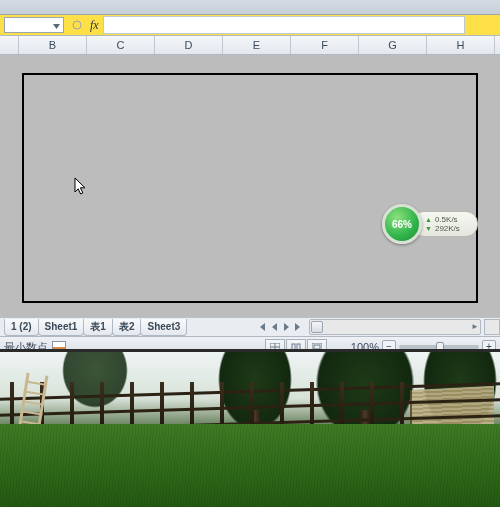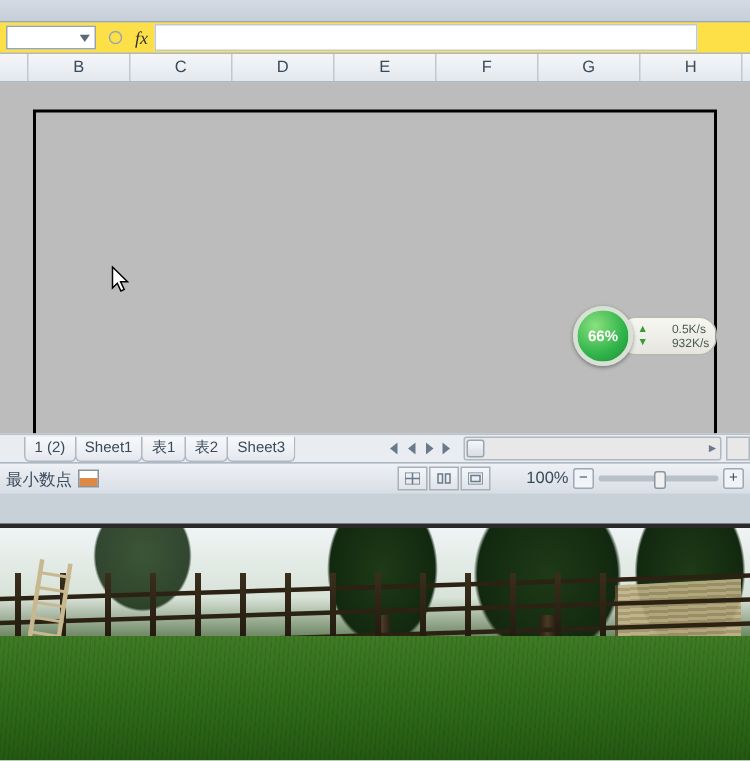--- a/index.html
+++ b/index.html
@@ -11,32 +11,32 @@
   .namebox{width:60px;height:16px;margin:0 2px 0 4px;background:#fff;border:1px solid #9aa5b2;display:flex;align-items:center;justify-content:flex-end;padding-right:3px;box-sizing:border-box;}
   .namebox .dd{margin-left:3px;}
   .fxbtn{width:18px;height:16px;margin:0 2px;display:flex;align-items:center;justify-content:center;color:#5a5a5a;}
   .fxlabel{font-style:italic;font-family:"Times New Roman",serif;font-size:12px;margin:0 4px 0 2px;color:#333;}
   .fxinput{flex:1;height:16px;background:#fff;border:1px solid #c0c8d0;margin-right:35px;}
   
   .colhdr{height:18px;background:linear-gradient(#f4f6f9,#e3e8ee);border-bottom:1px solid #b0b8c2;display:flex;}
   .rowhdrcorner{width:18px;border-right:1px solid #c0c8d0;}
   .ch{flex:0 0 67px;border-right:1px solid #c0c8d0;text-align:center;color:#3a4a5a;line-height:18px;}
   
-  .gridwrap{position:relative;height:234px;background:#bcbcbc;overflow:hidden;}
+  .gridwrap{position:relative;height:262px;background:#bcbcbc;overflow:hidden;}
   .canvasbox{position:absolute;left:22px;top:18px;width:452px;height:226px;background:#bcbcbc;border:2px solid #000;}
   .cursor{position:absolute;left:74px;top:122px;pointer-events:none;}
   
   .speedw{position:absolute;right:22px;top:154px;height:30px;display:flex;align-items:center;}
   .speedw .circle{width:34px;height:34px;border-radius:50%;background:radial-gradient(circle at 35% 30%,#8be07e,#2fb34a 60%,#1f8a34);border:3px solid #d8e2d4;color:#fff;display:flex;align-items:center;justify-content:center;font-size:10px;font-weight:bold;position:relative;z-index:2;box-shadow:0 1px 3px rgba(0,0,0,.4);}
   .speedw .pill{margin-left:-10px;height:24px;width:52px;border-radius:12px;background:linear-gradient(#f7f7f2,#e6e6df);border:1px solid #b8b8ae;display:flex;flex-direction:column;justify-content:center;padding-left:12px;font-size:8px;color:#4a5a4a;position:relative;z-index:1;}
-  .speedw .pill div{display:flex;align-items:center;gap:16px;line-height:9px;}
+  .speedw .pill div{display:flex;align-items:center;gap:3px;line-height:9px;}
   .speedw .arr{font-size:7px;}
   
   .tabbar{height:18px;background:#e9edf2;border-top:1px solid #b8c0c8;display:flex;align-items:center;position:relative;}
-  .tabscroll{display:flex;align-items:center;flex:1;overflow:hidden;padding-left:16px;}
+  .tabscroll{display:flex;align-items:center;flex:1;overflow:hidden;padding-left:4px;font-weight:bold;}
   .tab{height:16px;padding:0 6px;background:linear-gradient(#f8f9fb,#e4e8ee);border:1px solid #b0b8c2;border-top:none;border-radius:0 0 4px 4px;margin-right:-1px;line-height:15px;color:#3a4a5a;white-space:nowrap;font-size:10px;}
   .tab.active{background:#fff;}
   .tabend{display:flex;align-items:center;gap:2px;padding:0 3px;}
   .tabend .navbtn{width:10px;height:10px;color:#6a7a8a;display:flex;align-items:center;justify-content:center;}
   .hscroll{width:170px;height:14px;background:#e8e8e8;border:1px solid #b0b8c2;border-radius:2px;margin:0 3px;position:relative;}
   .hscroll .thumb{position:absolute;left:1px;top:1px;width:10px;height:10px;background:linear-gradient(#f4f6f9,#d8dde4);border:1px solid #9aa5b2;border-radius:2px;}
   .hscroll .arrowL,.hscroll .arrowR{position:absolute;top:0;width:12px;height:12px;display:flex;align-items:center;justify-content:center;color:#6a7a8a;font-size:8px;}
   .hscroll .arrowL{left:-1px;}
   .hscroll .arrowR{right:-1px;}
   .vscrollstub{width:14px;height:14px;background:#e8e8e8;border:1px solid #b0b8c2;}
@@ -115,21 +115,21 @@
       <div class="circle">
         <span>66%</span>
       </div>
       <div class="pill">
         <div>
             <span class="arr" style="color:#3a9a3a;">▲</span>
             <span>0.5K/s</span>
           </div>
         <div>
             <span class="arr" style="color:#3a9a3a;">▼</span>
-            <span>932K/s</span>
+            <span>292K/s</span>
           </div>
       </div>
     </div>
 
     <div class="cursor">
       <svg width="14" height="20" viewBox="0 0 14 20">
           <path d="M1 1 L1 15 L4.2 11.8 L6.6 17 L8.8 16 L6.4 10.8 L11 10.8 Z" fill="#fff" stroke="#000" stroke-width="1"></path>
         </svg>
     </div>
   </div>

